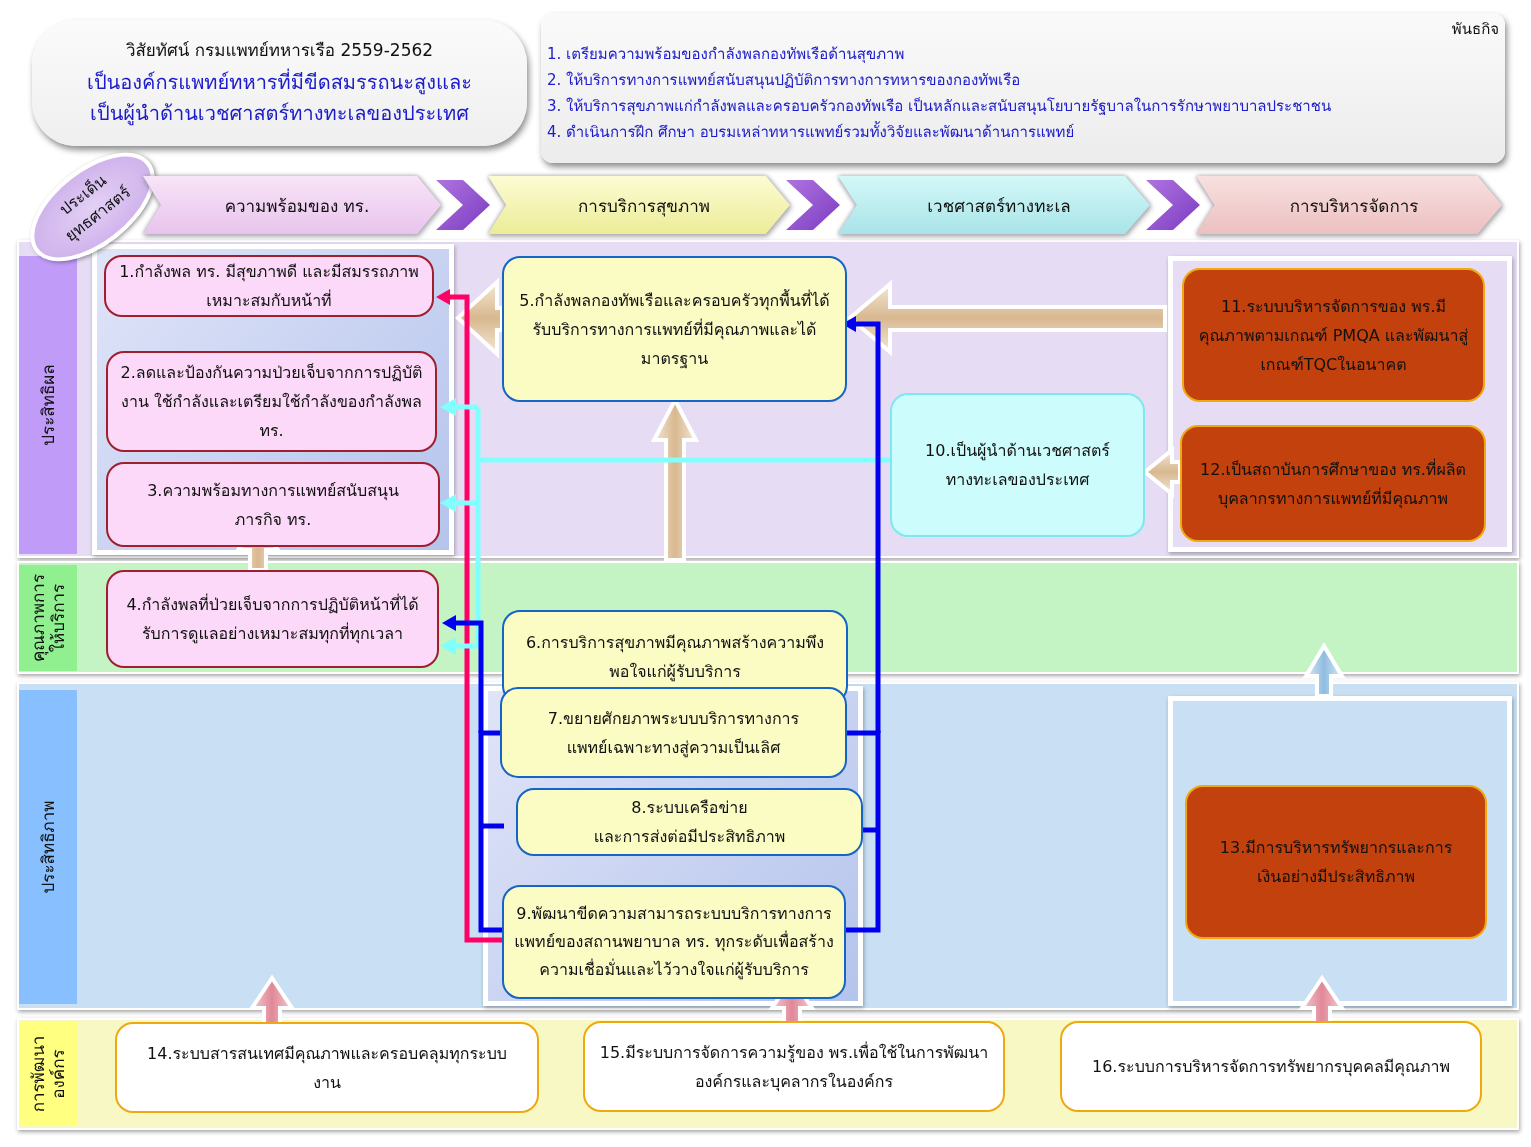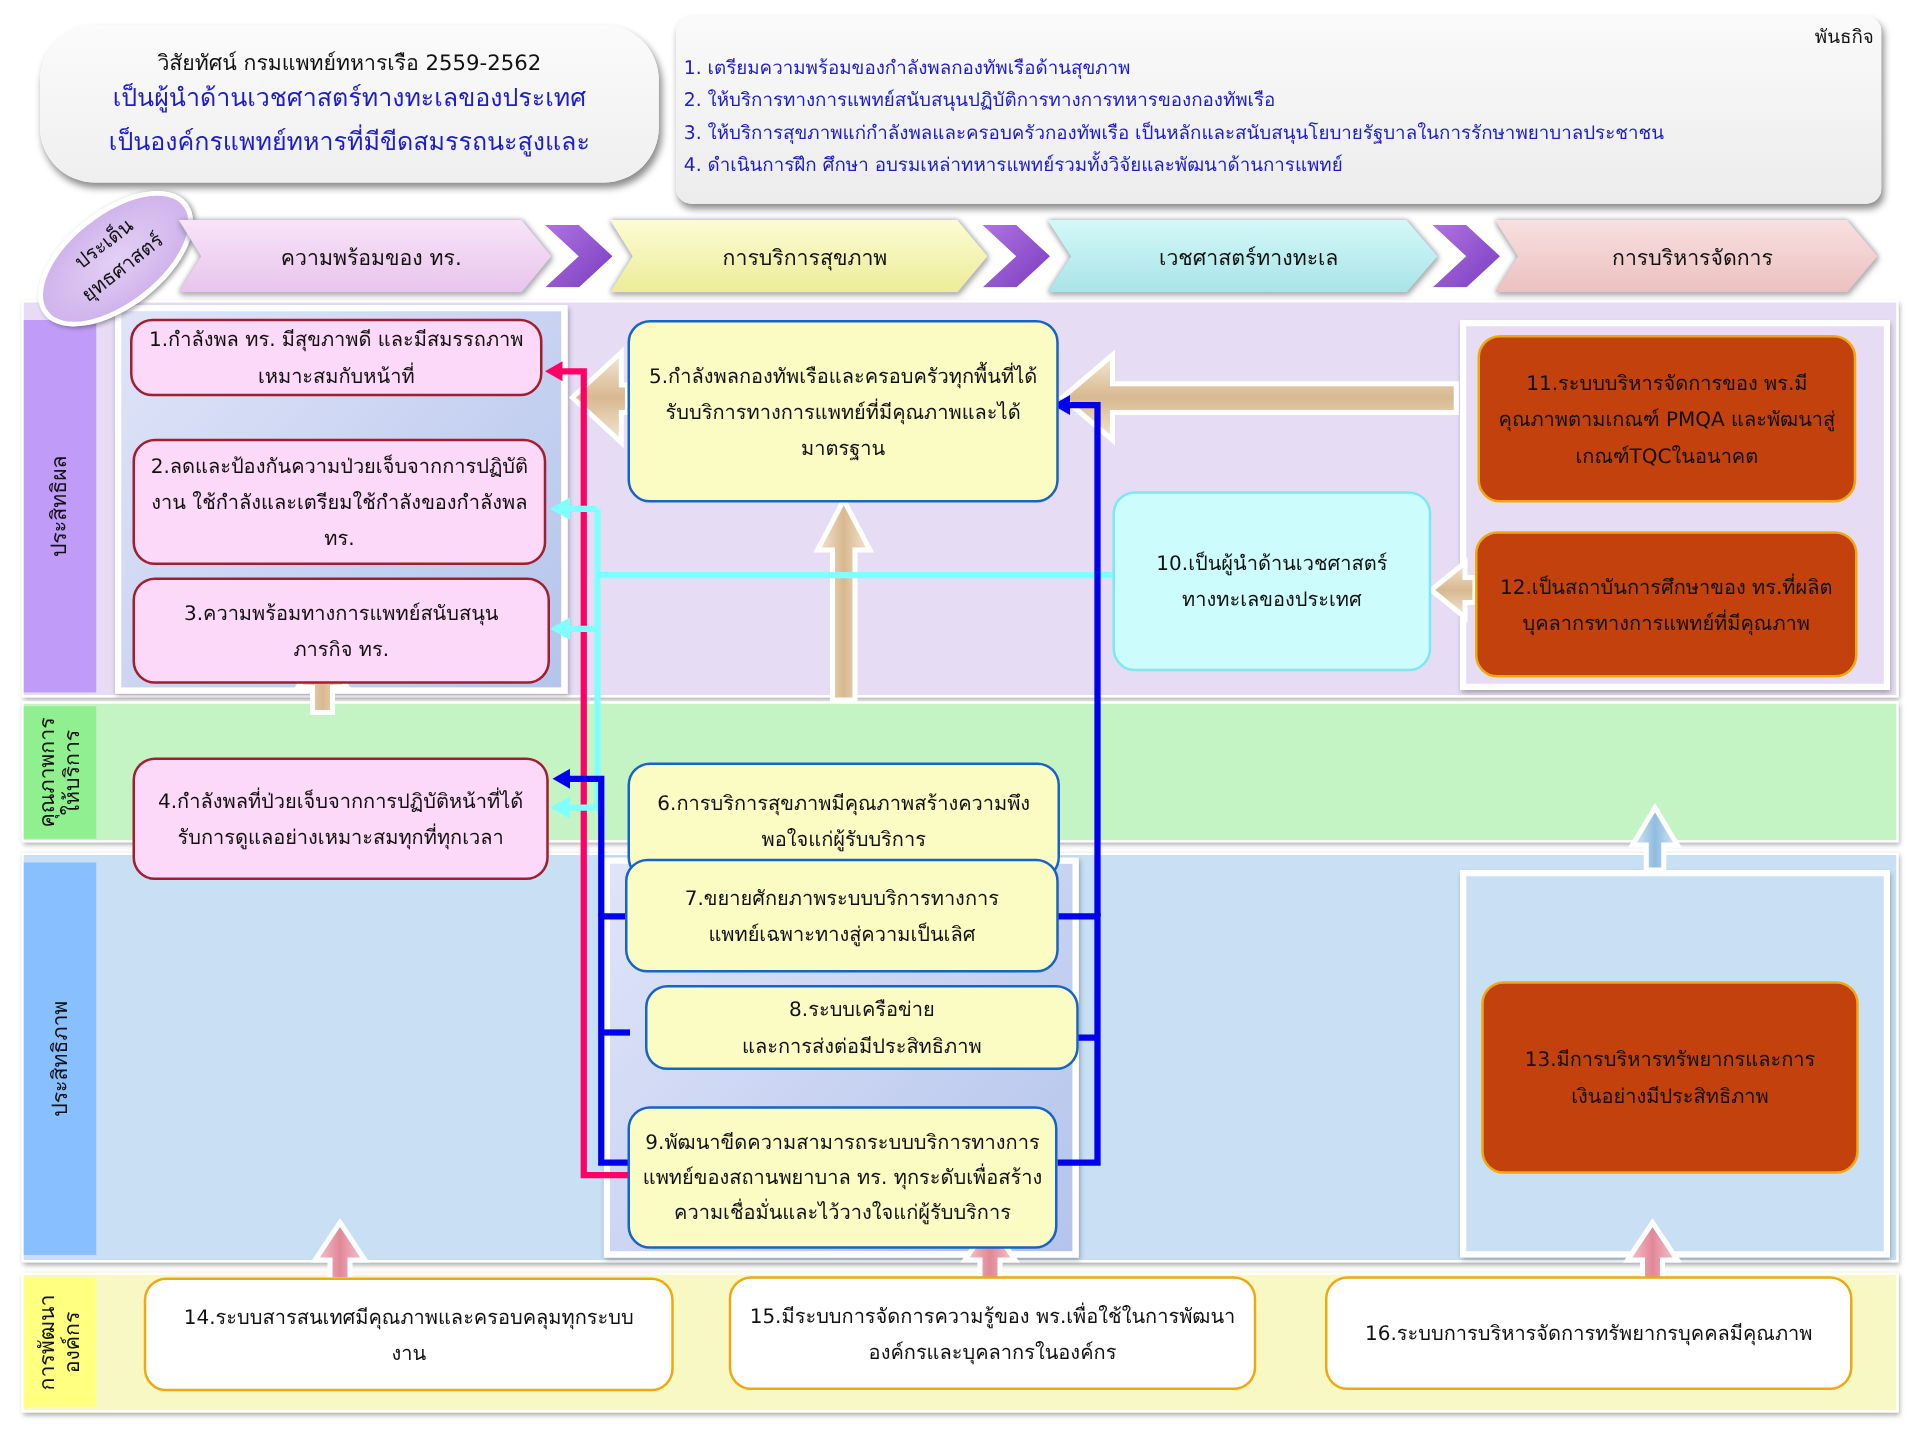--- a/index.html
+++ b/index.html
@@ -73,22 +73,22 @@
 
   .panel { border: 5px solid #fff; box-shadow: 1px 2px 4px rgba(0,0,0,0.3); }
 
   svg.overlay { position: absolute; left: 0; top: 0; pointer-events: none; }
 </style>
 </head>
 <body>
 
 <div class="abs vision">
   <div class="vt">วิสัยทัศน์ กรมแพทย์ทหารเรือ 2559-2562</div>
+  <div class="vb">เป็นองค์กรแพทย์ทหารที่มีขีดสมรรถนะสูงและ</div>
   <div class="vb" style="margin-top:0">เป็นผู้นำด้านเวชศาสตร์ทางทะเลของประเทศ</div>
-  <div class="vb">เป็นองค์กรแพทย์ทหารที่มีขีดสมรรถนะสูงและ</div>
 </div>
 
 <div class="abs mission">
   <div class="mt">พันธกิจ</div>
   <div class="mi">1. เตรียมความพร้อมของกำลังพลกองทัพเรือด้านสุขภาพ</div>
   <div class="mi">2. ให้บริการทางการแพทย์สนับสนุนปฏิบัติการทางการทหารของกองทัพเรือ</div>
   <div class="mi">3. ให้บริการสุขภาพแก่กำลังพลและครอบครัวกองทัพเรือ เป็นหลักและสนับสนุนโยบายรัฐบาลในการรักษาพยาบาลประชาชน</div>
   <div class="mi">4. ดำเนินการฝึก ศึกษา อบรมเหล่าทหารแพทย์รวมทั้งวิจัยและพัฒนาด้านการแพทย์</div>
 </div>
 
@@ -209,21 +209,21 @@
 
 <div class="abs box box-pink" style="left:104px; top:255px; width:330px; height:62px;">
   <span>1.กำลังพล ทร. มีสุขภาพดี และมีสมรรถภาพเหมาะสมกับหน้าที่</span>
 </div>
 <div class="abs box box-pink" style="left:106px; top:351px; width:331px; height:101px;">
   <span>2.ลดและป้องกันความป่วยเจ็บจากการปฏิบัติงาน ใช้กำลังและเตรียมใช้กำลังของกำลังพล ทร.</span>
 </div>
 <div class="abs box box-pink" style="left:106px; top:462px; width:334px; height:85px;">
   <span style="padding:0 20px;">3.ความพร้อมทางการแพทย์สนับสนุนภารกิจ ทร.</span>
 </div>
-<div class="abs box box-pink" style="left:106px; top:570px; width:333px; height:98px;margin-top:36px;">
+<div class="abs box box-pink" style="left:106px; top:570px; width:333px; height:98px;">
   <span>4.กำลังพลที่ป่วยเจ็บจากการปฏิบัติหน้าที่ได้รับการดูแลอย่างเหมาะสมทุกที่ทุกเวลา</span>
 </div>
 
 <div class="abs box box-yellow" style="left:502px; top:256px; width:345px; height:146px; align-items:flex-start; padding-top:28px;">
   <span>5.กำลังพลกองทัพเรือและครอบครัวทุกพื้นที่ได้รับบริการทางการแพทย์ที่มีคุณภาพและได้มาตรฐาน</span>
 </div>
 <div class="abs box box-yellow" style="left:502px; top:565px; width:346px; height:94px;margin-top:45px;">
   <span>6.การบริการสุขภาพมีคุณภาพสร้างความพึงพอใจแก่ผู้รับบริการ</span>
 </div>
 <div class="abs box box-yellow" style="left:500px; top:687px; width:347px; height:91px;">

